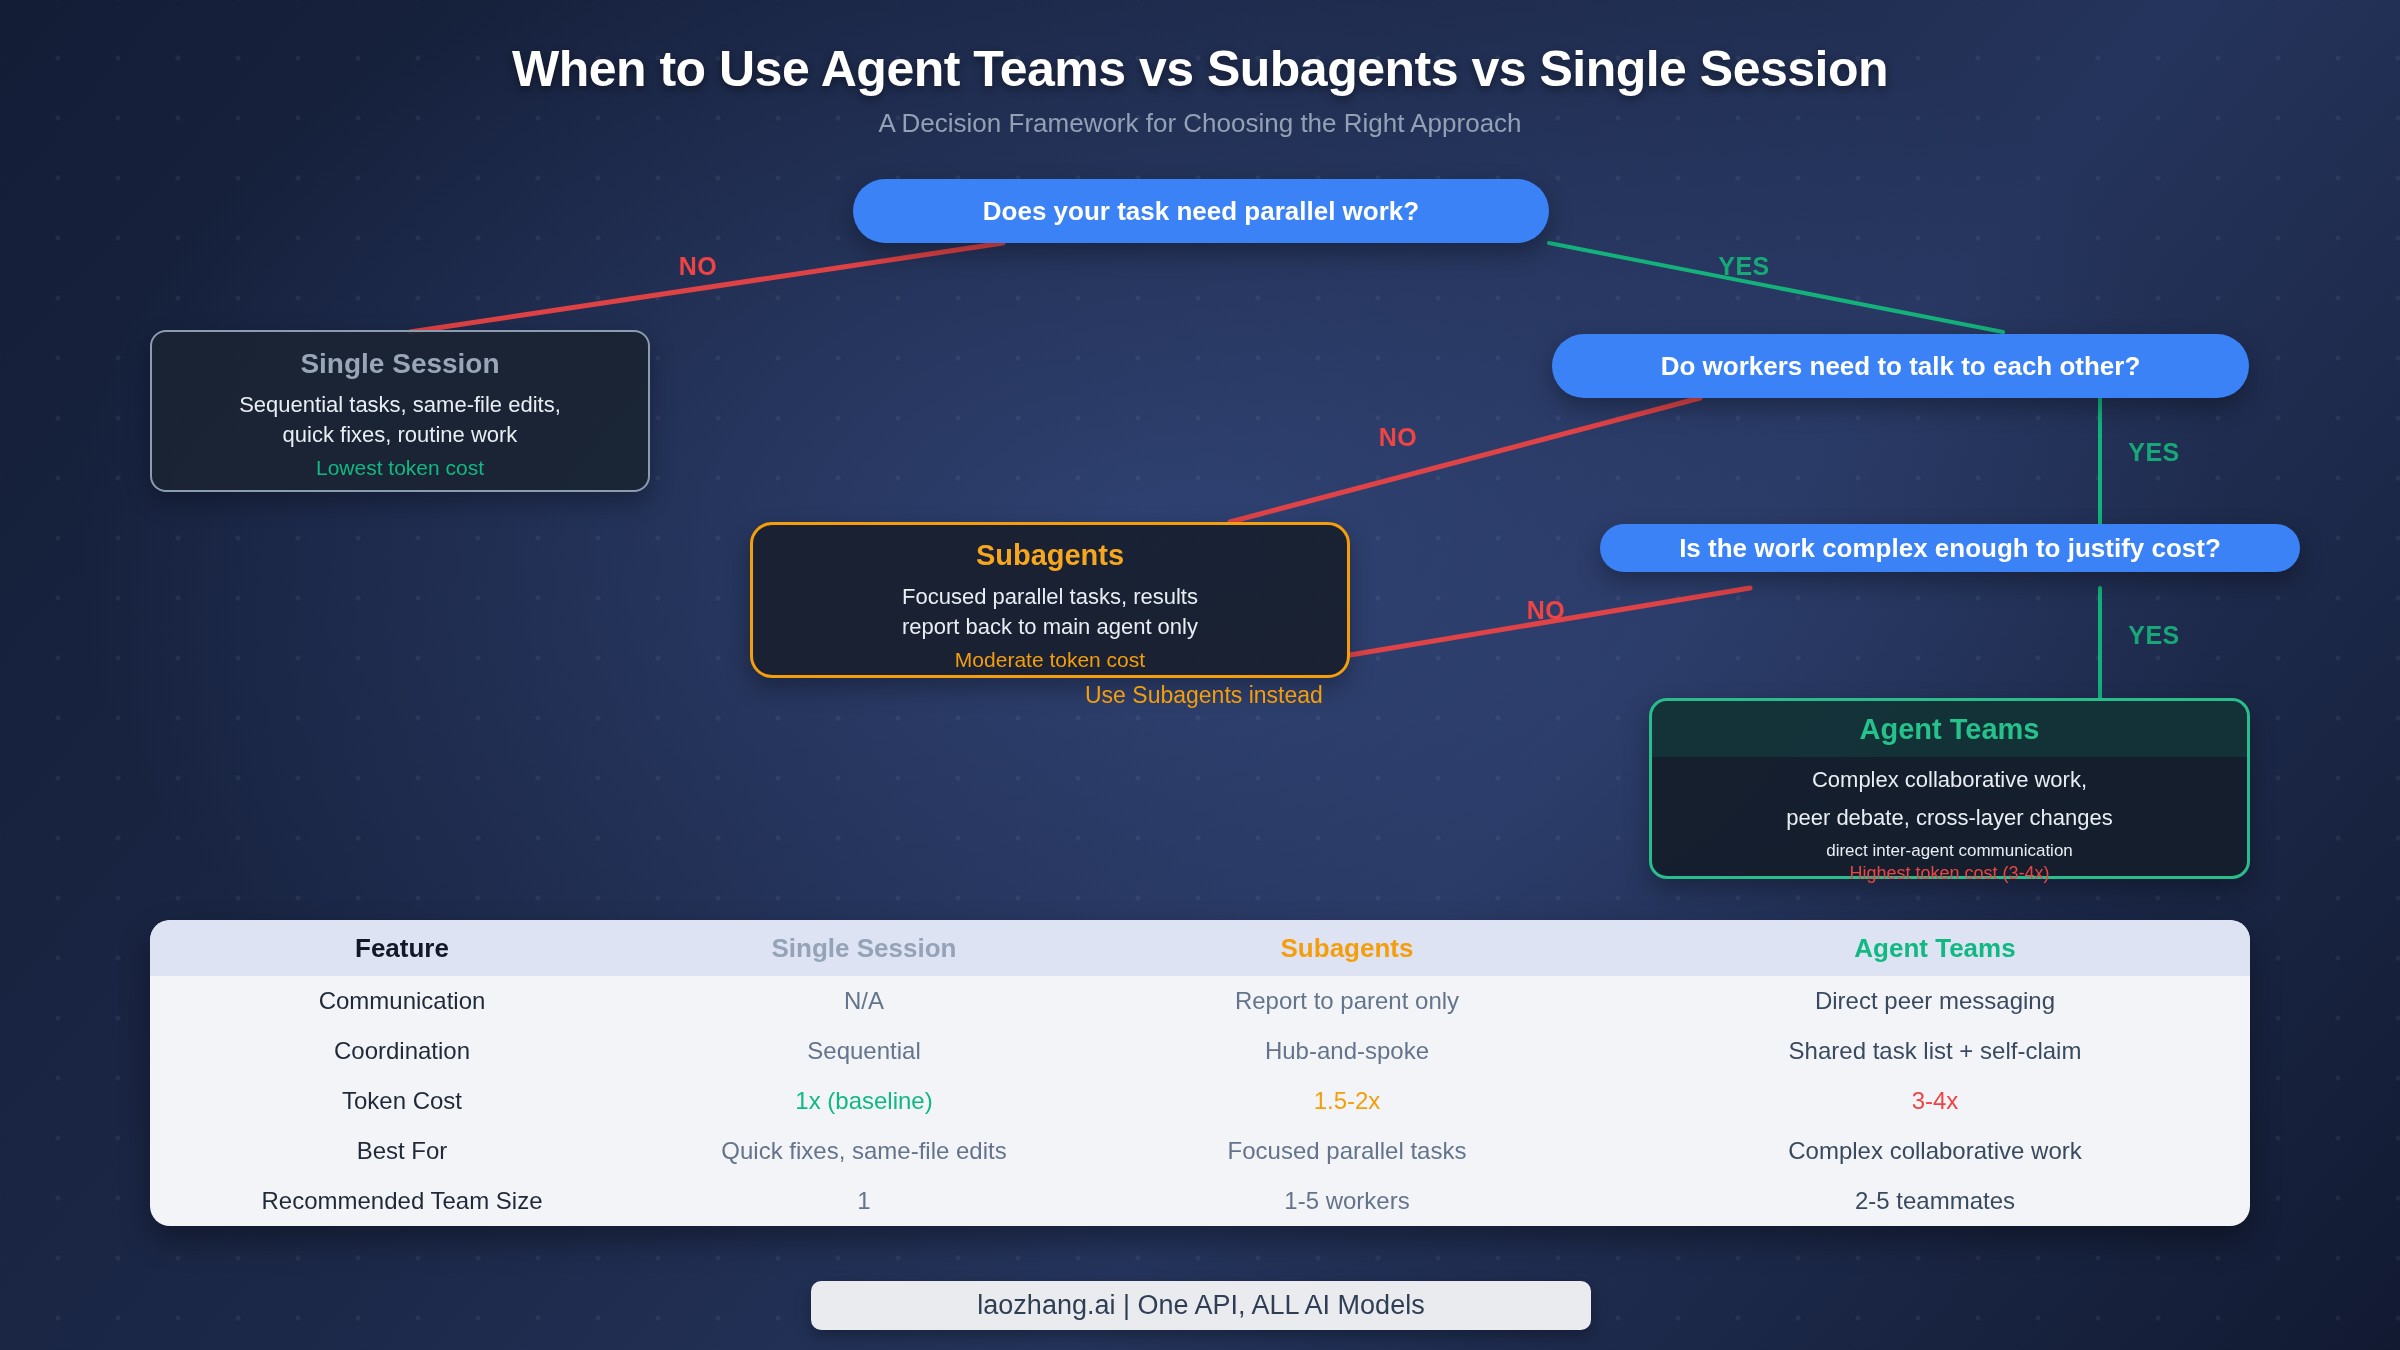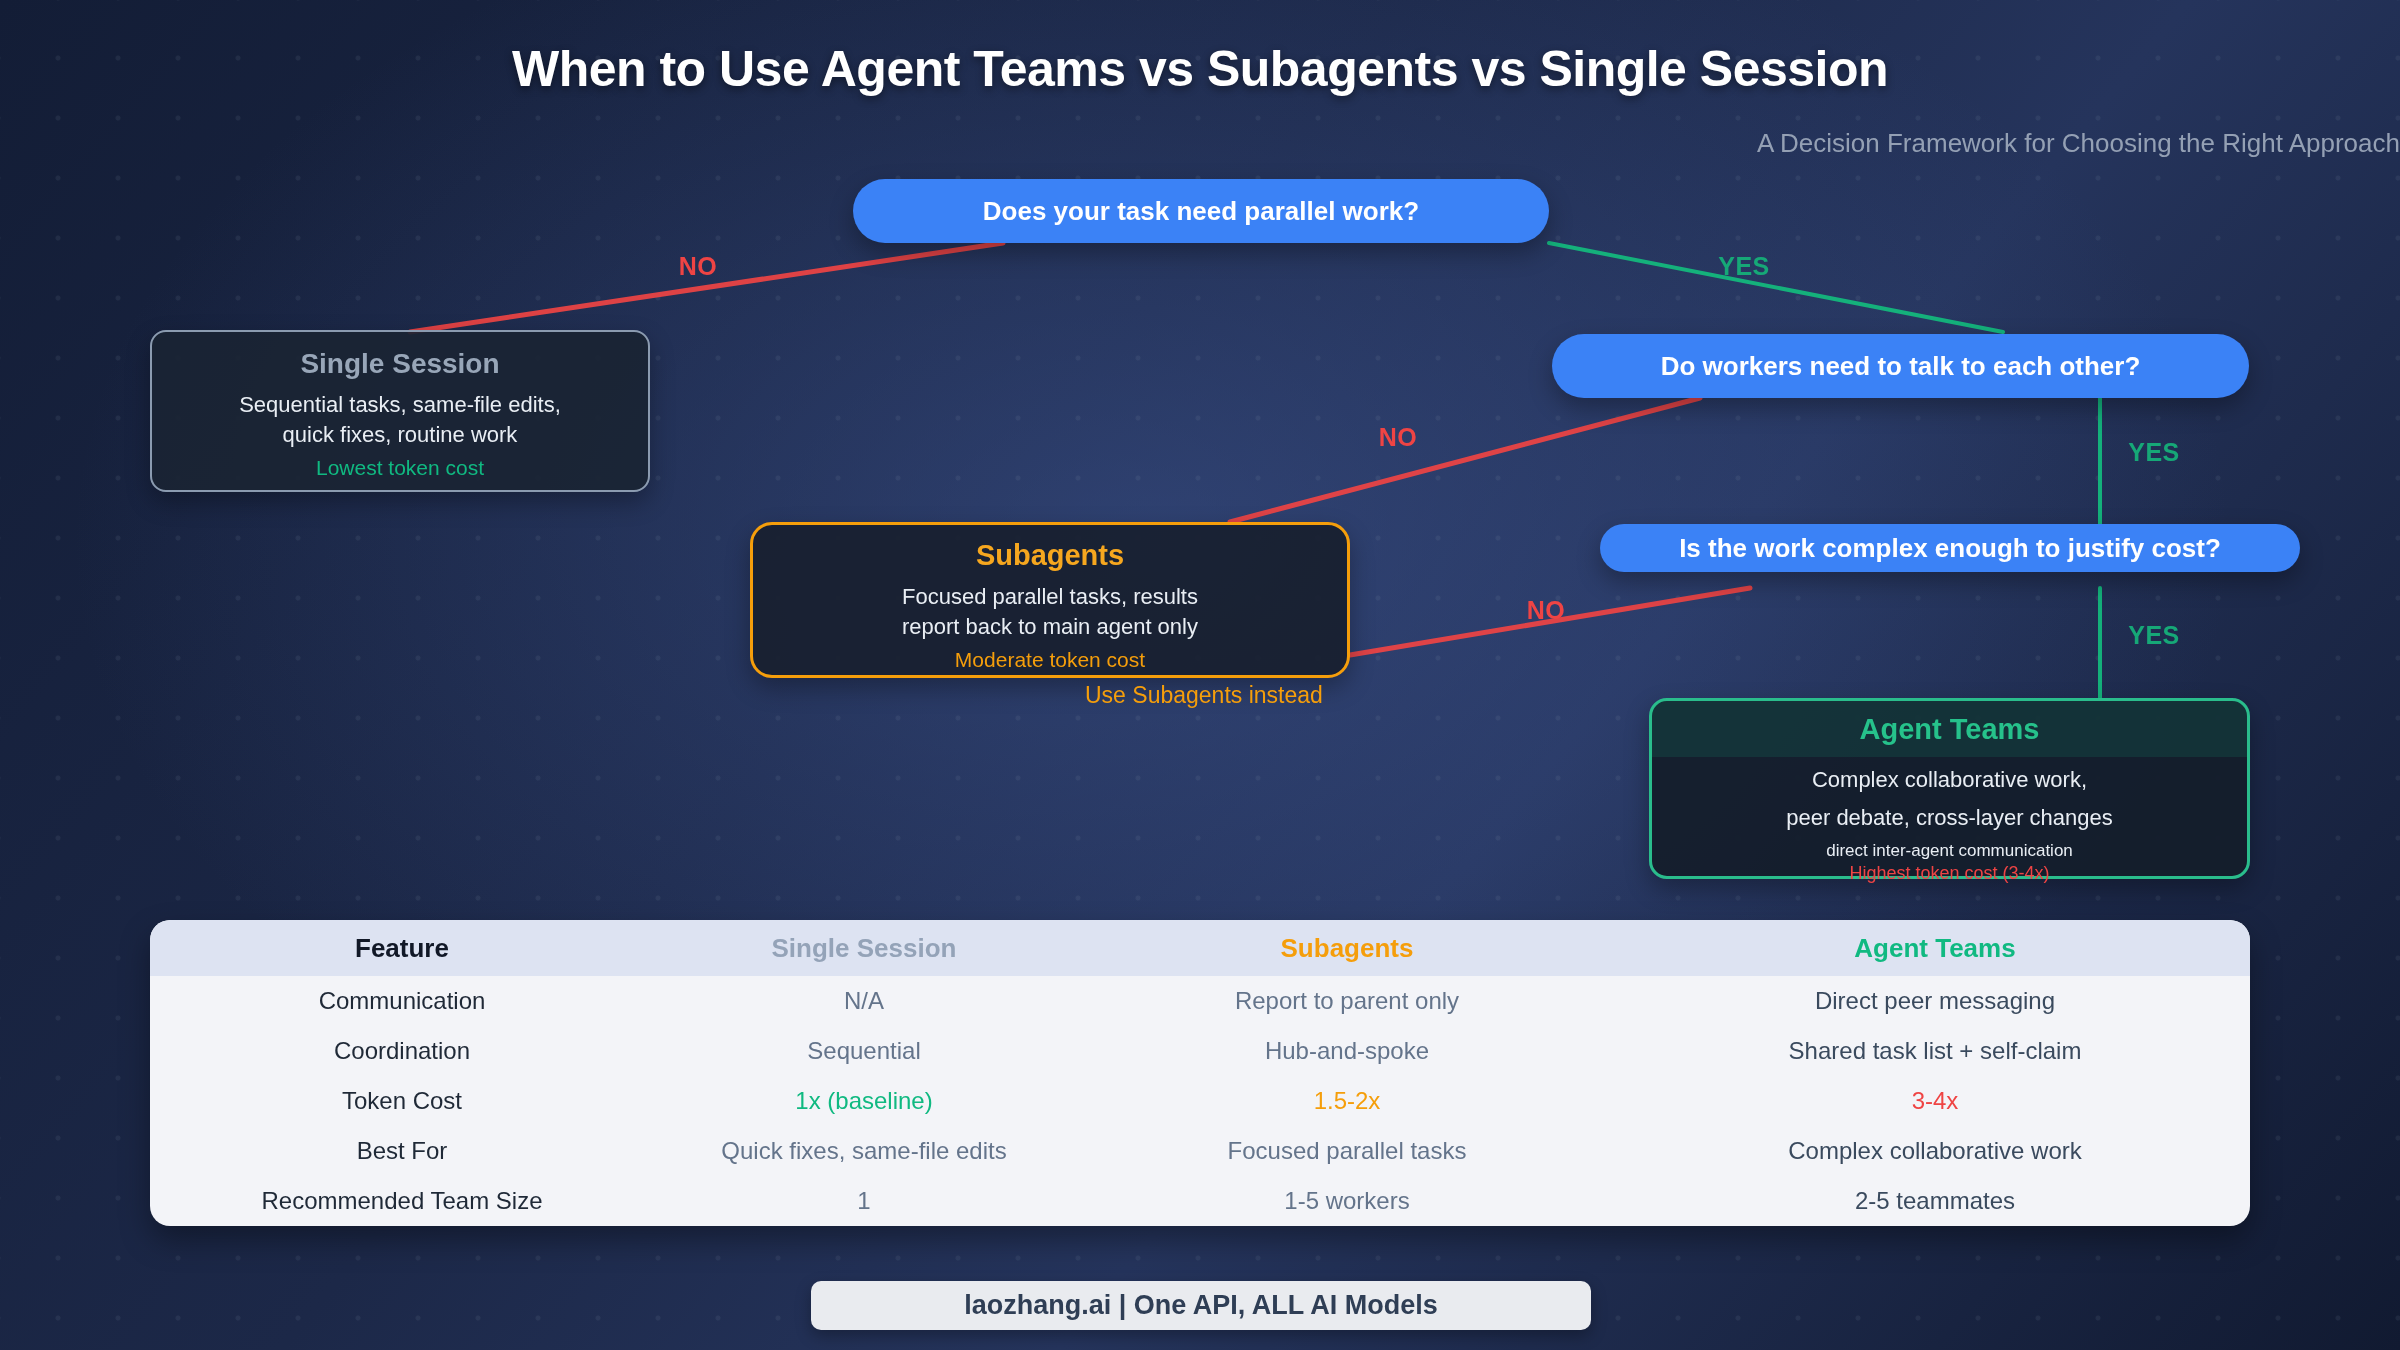--- a/index.html
+++ b/index.html
@@ -10,21 +10,21 @@
       radial-gradient(circle, rgba(148,163,184,0.10) 2px, transparent 3px) 28px 28px / 60px 60px repeat,
       radial-gradient(1500px 950px at 48% 40%, rgba(64,88,150,0.50), rgba(20,30,56,0) 72%),
       linear-gradient(130deg,#131d36 0%,#1c2848 40%,#25345c 62%,#111a31 100%);
   }
   .page-title{
     position:absolute;top:40px;left:0;width:100%;text-align:center;
     font-size:50px;font-weight:bold;color:#ffffff;letter-spacing:-0.5px;margin:0;
     text-shadow:0 3px 8px rgba(0,0,0,0.45);
   }
   .page-subtitle{
-    position:absolute;top:128px;left:0;width:100%;text-align:right;
+    position:absolute;top:108px;left:0;width:100%;text-align:center;
     font-size:26px;color:#94a0b4;
   }
   svg.edges{position:absolute;left:0;top:0;width:2400px;height:1350px;}
   .edge-no{stroke:#ef4444;stroke-width:5;stroke-linecap:round;opacity:0.92;}
   .edge-yes{stroke:#14b87d;stroke-width:4;stroke-linecap:round;opacity:0.95;}
   .edge-label{
     position:absolute;transform:translate(-50%,-50%);
     font-size:25px;font-weight:bold;letter-spacing:0.5px;
   }
   .edge-label.no{color:#ef4444;}
@@ -89,21 +89,21 @@
   .td{display:flex;align-items:center;justify-content:center;font-size:24px;color:#64748b;}
   .td.c-feature{color:#1f2937;}
   .td.c-teams{color:#3a4a5e;}
   .td.green-t{color:#10b981;}
   .td.orange-t{color:#f59e0b;}
   .td.red-t{color:#ef4444;}
   .footer-pill{
     position:absolute;left:811px;top:1281px;width:780px;height:49px;
     background:#e9ebef;border-radius:10px;
     display:flex;align-items:center;justify-content:center;
-    font-size:27px;font-weight:bold;color:#2f3e55;
+    font-size:27px;font-weight:normal;color:#2f3e55;
     box-shadow:0 6px 16px rgba(0,0,0,0.3);
   }
 </style>
 </head>
 <body>
 
 <div class="canvas">
 
   <h1 class="page-title">When to Use Agent Teams vs Subagents vs Single Session</h1>
   <div class="page-subtitle">A Decision Framework for Choosing the Right Approach</div>

